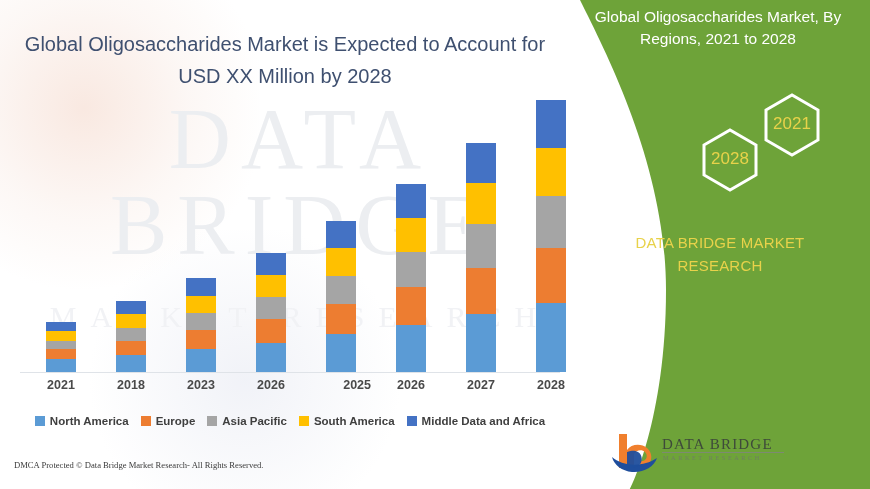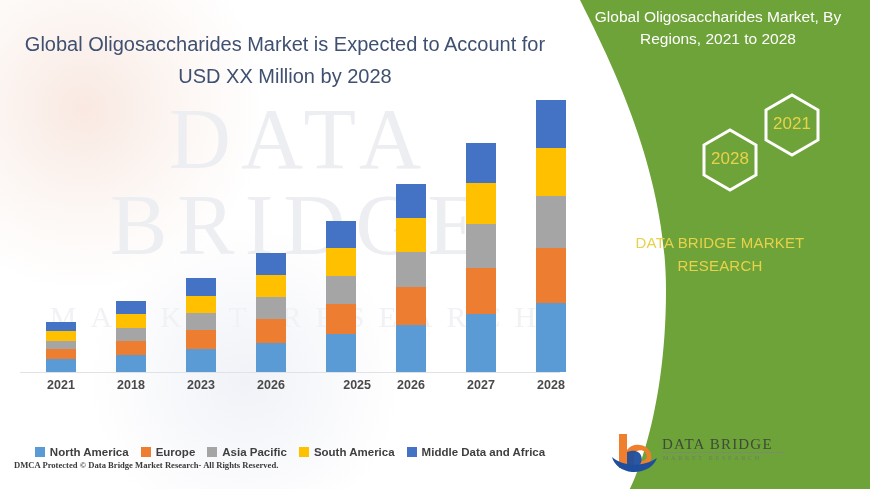--- a/index.html
+++ b/index.html
@@ -66,31 +66,30 @@
   .seg{width:100%;}
   .xlabels{position:absolute;left:20px;top:378px;width:560px;height:22px;}
   .xlabel{
     position:absolute;width:60px;text-align:center;
     color:#4a4a4a;font-size:12.5px;font-weight:bold;top:0;
   }
 
   
   .legend{
     position:absolute;left:0;top:415px;width:580px;
-    display:flex;justify-content:center;align-items:flex-end;gap:12px;margin-top:31px;
+    display:flex;justify-content:center;align-items:flex-end;gap:12px;
   }
   .legend-item{display:flex;align-items:center;gap:5px;}
   .legend-swatch{width:10px;height:10px;display:inline-block;}
   .legend-label{font-size:11.5px;font-weight:bold;color:#3f3f3f;white-space:nowrap;}
 
   
   .footer{
     position:absolute;left:0;top:458px;width:600px;height:24px;
     font-family:"Liberation Serif", serif;
-    font-weight:bold;
   }
   .foot-left{position:absolute;left:14px;top:2px;font-size:8.6px;color:#3a3a3a;white-space:nowrap;}
   .foot-right{position:absolute;left:312px;top:2px;font-size:8.6px;color:#3a3a3a;white-space:nowrap;}
 
   
   .logo{position:absolute;left:610px;top:430px;width:180px;height:48px;}
   .logo-word{
     position:absolute;left:52px;top:6px;color:#3e4a3a;
     font-family:"Liberation Serif", serif;font-size:15px;letter-spacing:1.2px;white-space:nowrap;
   }

